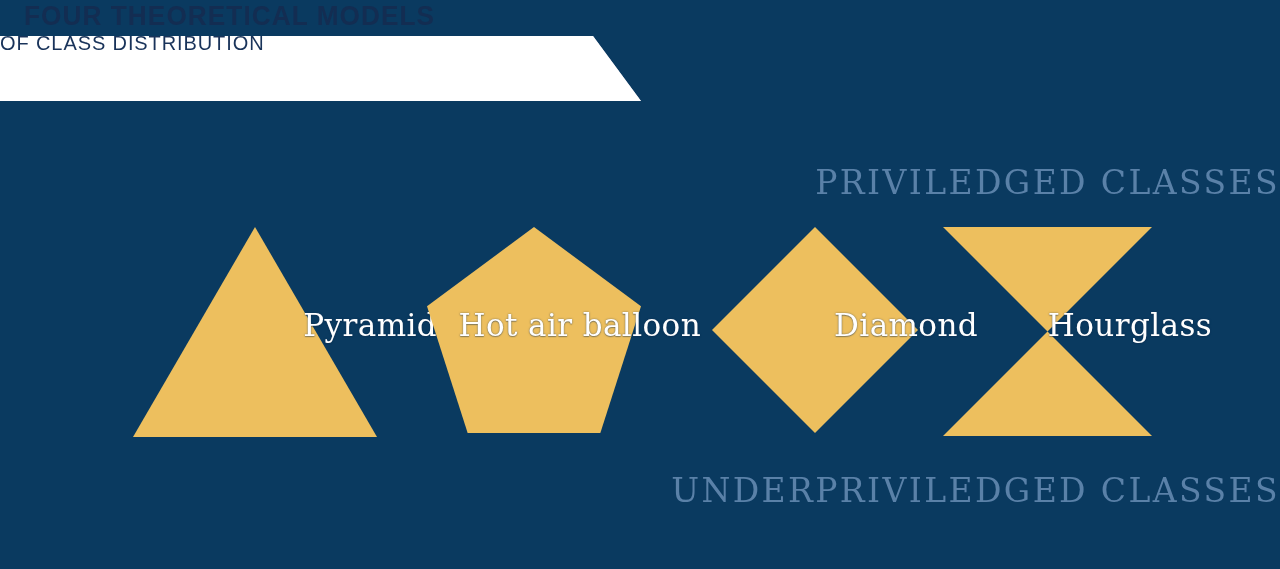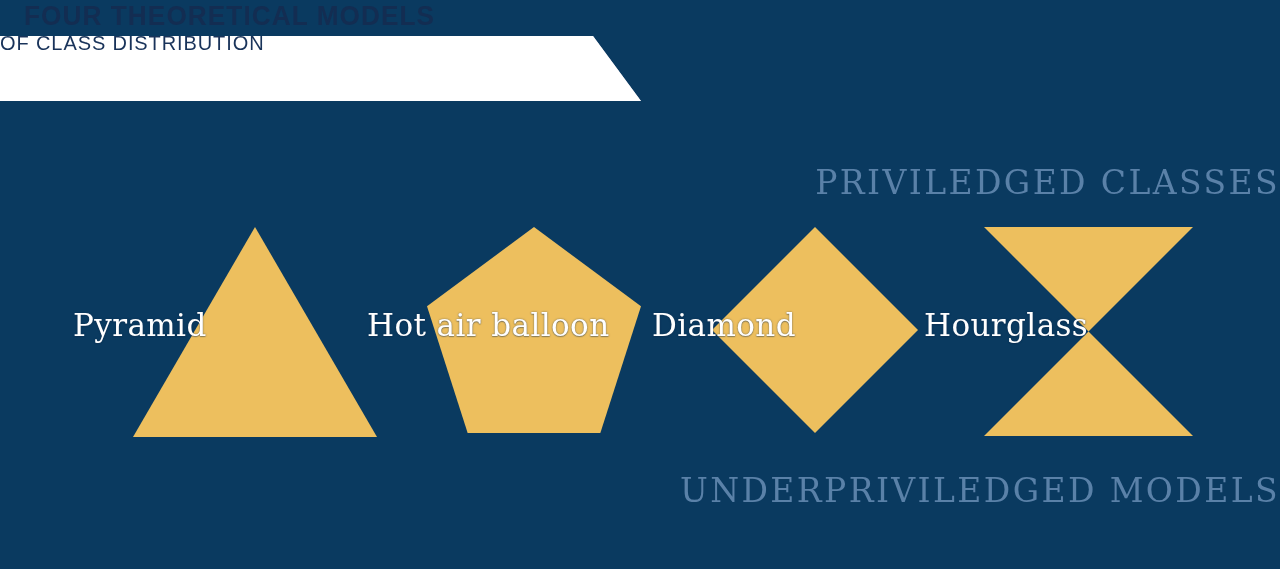--- a/index.html
+++ b/index.html
@@ -114,35 +114,35 @@
   .shape {
     position: absolute;
     top: 5px;
     background: #edbf5e;
   }
   .model-label {
     position: absolute;
     top: 85px;
     left: -60px;
     right: -60px;
-    text-align: left;
+    text-align: right;
     color: #ffffff;
     font-family: "DejaVu Serif", "Liberation Serif", serif;
     font-size: 31px;
     font-weight: 400;
     letter-spacing: 0.4px;
     white-space: nowrap;
     text-shadow: 0 0 2px rgba(20,45,78,0.55), 0 1px 1px rgba(20,45,78,0.35);
   }
 
   
   .model-pyramid  { left: 133px; width: 244px; }
   .model-balloon  { left: 427px; width: 214px; }
   .model-diamond  { left: 712px; width: 206px; }
-  .model-hourglass{ left: 984px; width: 209px; }
+  .model-hourglass{ left: 943px; width: 209px; }
 
   .shape-pyramid {
     left: 0; width: 244px; height: 210px;
     -webkit-clip-path: polygon(50% 0, 100% 100%, 0 100%);
     clip-path: polygon(50% 0, 100% 100%, 0 100%);
   }
   .shape-balloon {
     left: 0; width: 214px; height: 206px;
     -webkit-clip-path: polygon(50% 0, 100% 38.5%, 81% 100%, 19% 100%, 0 38.5%);
     clip-path: polygon(50% 0, 100% 38.5%, 81% 100%, 19% 100%, 0 38.5%);
@@ -189,15 +189,15 @@
       <div class="model-label">Diamond</div>
     </div>
 
     <div class="model model-hourglass">
       <div class="shape shape-hourglass"></div>
       <div class="model-label">Hourglass</div>
     </div>
 
   </div>
 
-  <div class="axis-caption axis-bottom">UNDERPRIVILEDGED MODELS</div>
+  <div class="axis-caption axis-bottom">UNDERPRIVILEDGED CLASSES</div>
 
 </div>
 
 </body></html>

